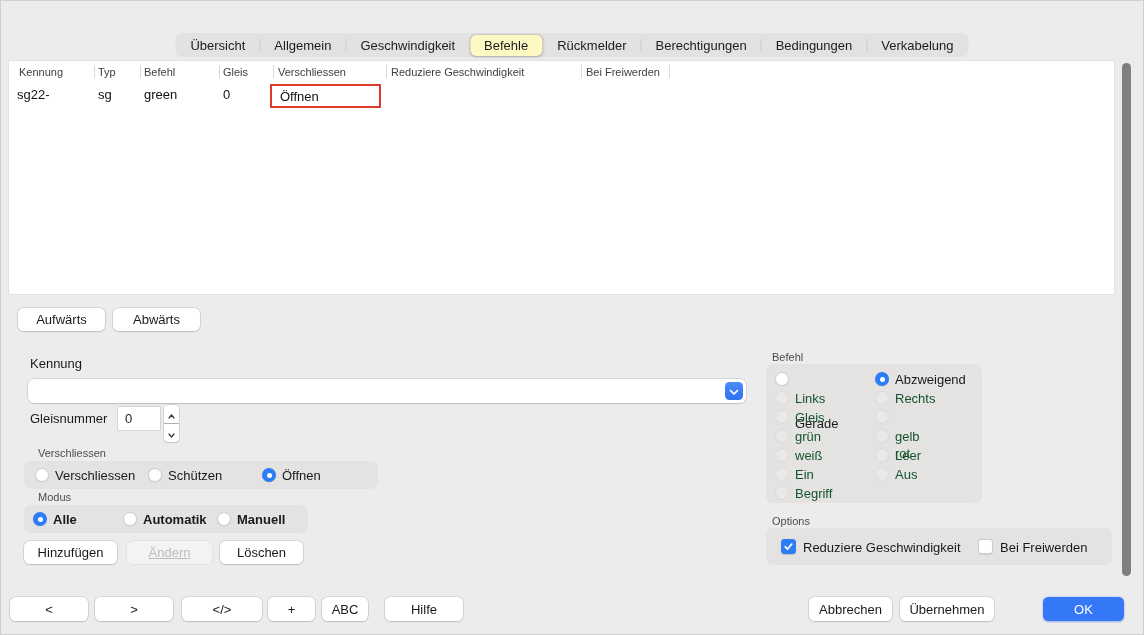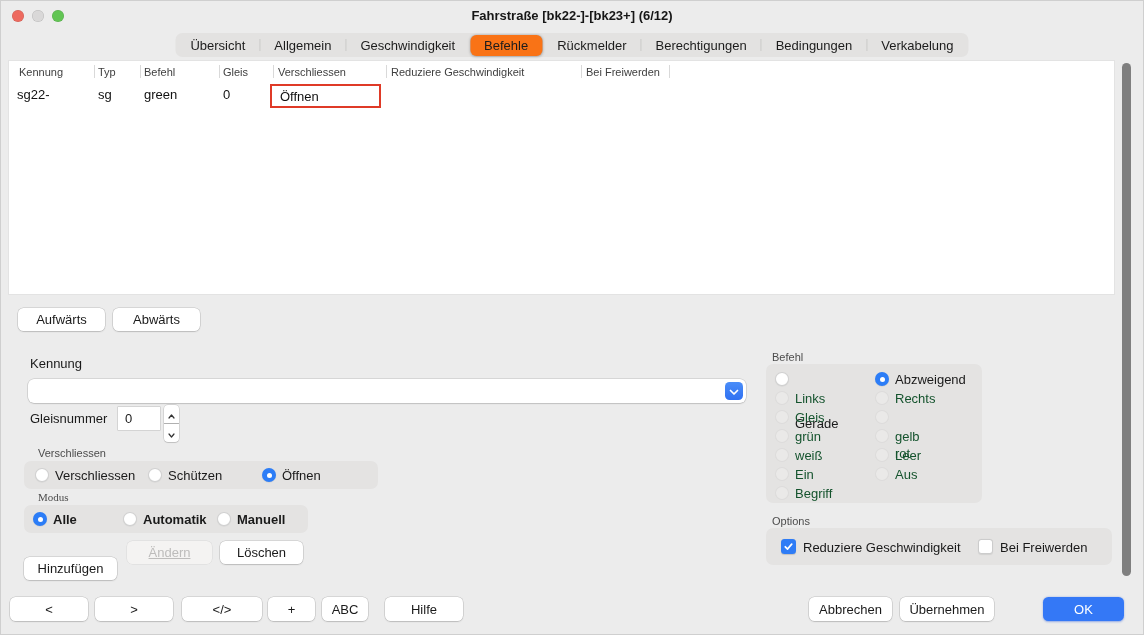--- a/index.html
+++ b/index.html
@@ -16,21 +16,21 @@
   .traffic{ position:absolute; top:10px; left:12px; display:flex; gap:8px; }
   .light{ width:12px; height:12px; border-radius:50%; box-shadow: inset 0 0 0 0.5px rgba(0,0,0,0.15); }
   .light.red{ background:#ed6a5f; }
   .light.gray{ background:#d9d8d8; }
   .light.green{ background:#62c554; }
   .title{ position:absolute; top:8px; left:0; width:100%; text-align:center; font-size:13px; font-weight:700; color:#161616; }
   
   .tabbar{ position:absolute; top:33px; left:50%; transform:translateX(-50%);
     display:inline-flex; align-items:center; background:#e3e2e1; border-radius:7px; height:24px; padding:0 1px; }
   .tab{ position:relative; font-size:13px; padding:3px 14px; border-radius:6px; white-space:nowrap; color:#1c1c1c; }
-  .tab.selected{ background:#f97316; box-shadow:0 0.5px 2.5px rgba(0,0,0,0.25), 0 0 0 0.5px rgba(0,0,0,0.04); }
+  .tab.selected{ background:#fef9c3; box-shadow:0 0.5px 2.5px rgba(0,0,0,0.25), 0 0 0 0.5px rgba(0,0,0,0.04); }
   .tabsep{ width:1px; height:12px; background:#cbcac9; }
   .tabsep.hidden{ background:transparent; }
   
   .table-panel{ position:absolute; left:8px; top:60px; width:1107px; height:235px; background:#ffffff;
     border:1px solid #e3e3e3; }
   .th{ position:absolute; top:5px; font-size:11px; color:#3e3e3e; white-space:nowrap; }
   .col-div{ position:absolute; top:4px; width:1px; height:13px; background:#d9d9d9; }
   .td{ position:absolute; top:26px; font-size:13px; color:#111; white-space:nowrap; }
   .redbox{ position:absolute; left:261px; top:23px; width:111px; height:24px; border:2px solid #df3a27;
     display:flex; align-items:center; padding-left:8px; font-size:13px; color:#111; }
@@ -67,28 +67,20 @@
     display:flex; align-items:center; justify-content:center; }
   .checkbox.checked{ background:#2e7cf6; box-shadow:0 0.5px 1px rgba(0,0,0,0.15); }
   
   .scroll-thumb{ position:absolute; left:1122px; top:63px; width:9px; height:513px; background:#7f7f7f; border-radius:4.5px; }
 </style>
 </head>
 <body>
 
 <div class="window">
 
-  <div class="titlebar">
-    <div class="traffic">
-      <div class="light red"></div>
-      <div class="light gray"></div>
-      <div class="light green"></div>
-    </div>
-    <div class="title">Fahrstraße [bk22-]-[bk23+] (6/12)</div>
-  </div>
 
   <div class="tabbar">
     <div class="tab">Übersicht</div>
     <div class="tabsep"></div>
     <div class="tab">Allgemein</div>
     <div class="tabsep"></div>
     <div class="tab">Geschwindigkeit</div>
     <div class="tabsep hidden"></div>
     <div class="tab selected">Befehle</div>
     <div class="tabsep hidden"></div>
@@ -163,31 +155,31 @@
   <div class="lab11" style="left:38px; top:447px;">Verschliessen</div>
   <div class="groupbox" style="left:24px; top:461px; width:354px; height:28px;">
     <div class="radio" style="left:11px; top:7px;"></div>
     <span class="rlab" style="left:31px; top:7px;">Verschliessen</span>
     <div class="radio" style="left:124px; top:7px;"></div>
     <span class="rlab" style="left:144px; top:7px;">Schützen</span>
     <div class="radio selected" style="left:238px; top:7px;"></div>
     <span class="rlab" style="left:258px; top:7px;">Öffnen</span>
   </div>
 
-  <div class="lab11" style="left:38px; top:491px;font-family:Liberation Serif, serif;">Modus</div>
+  <div class="lab11" style="left:38px; top:491px;">Modus</div>
   <div class="groupbox" style="left:24px; top:505px; width:284px; height:28px;font-weight:bold;">
     <div class="radio selected" style="left:9px; top:7px;"></div>
     <span class="rlab" style="left:29px; top:7px;">Alle</span>
     <div class="radio" style="left:99px; top:7px;"></div>
     <span class="rlab" style="left:119px; top:7px;">Automatik</span>
     <div class="radio" style="left:193px; top:7px;"></div>
     <span class="rlab" style="left:213px; top:7px;">Manuell</span>
   </div>
 
-  <div class="btn" style="left:24px; top:541px; width:93px;margin-top:16px;">Hinzufügen</div>
+  <div class="btn" style="left:24px; top:541px; width:93px;">Hinzufügen</div>
   <div class="btn disabled" style="left:127px; top:541px; width:85px;">Ändern</div>
   <div class="btn" style="left:220px; top:541px; width:83px;">Löschen</div>
 
   <div class="lab11" style="left:772px; top:351px;">Befehl</div>
   <div class="groupbox" style="left:766px; top:364px; width:216px; height:139px;">
 
     <div class="radio" style="left:9px; top:8px;"></div>
     <span class="rlab" style="left:29px; top:8px;margin-top:44px;">Gerade</span>
     <div class="radio selected" style="left:109px; top:8px;"></div>
     <span class="rlab" style="left:129px; top:8px;">Abzweigend</span>

